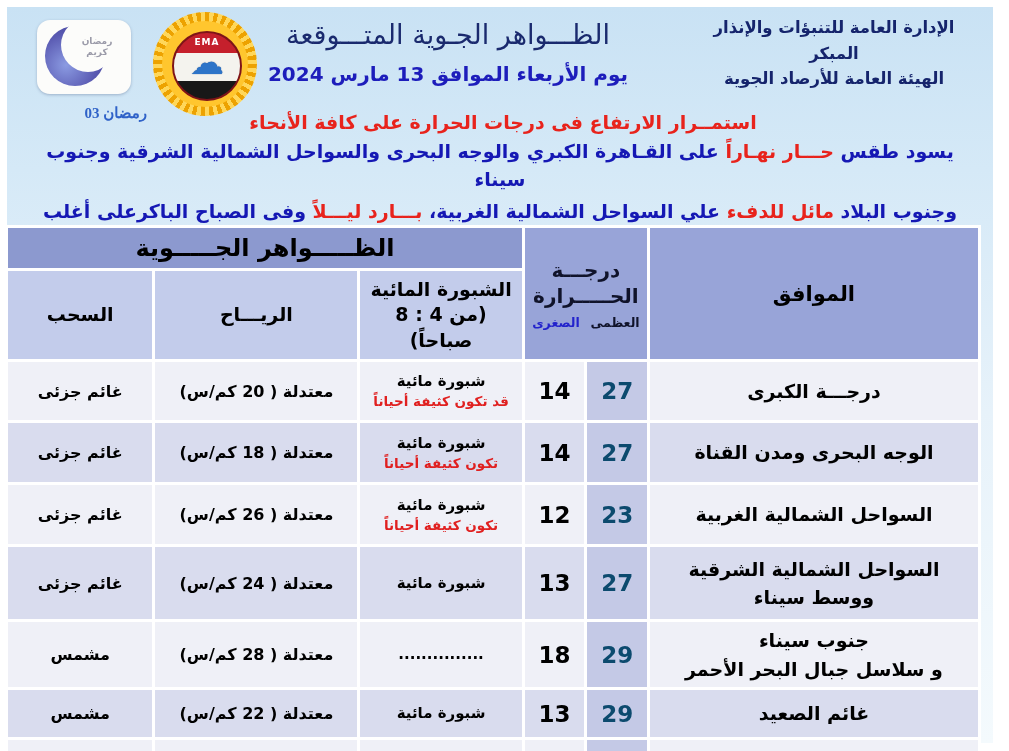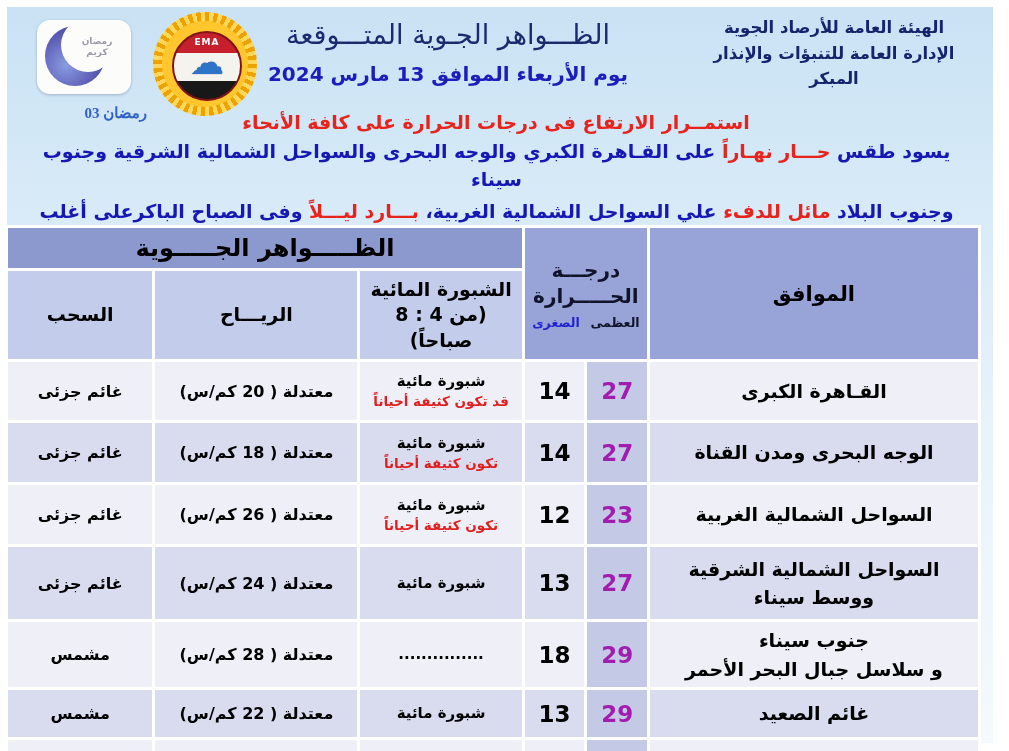--- a/index.html
+++ b/index.html
@@ -59,21 +59,21 @@
   }
   .ramadan-callig{
     position:absolute;top:16px;left:34px;width:52px;text-align:center;
     color:#9a9aa8;font-size:9px;font-weight:bold;line-height:1.25;
   }
   .ramadan-label{
     position:absolute;top:97px;left:10px;width:130px;
     color:#2f62c8;font-weight:bold;font-size:15px;font-family:Liberation Serif, serif;
   }
   
-  .intro{position:absolute;top:104px;right:7px;left:0;text-align:center;font-weight:bold;}
+  .intro{position:absolute;top:104px;right:0;left:0;text-align:center;font-weight:bold;}
   .headline{font-size:19px;color:#e8231c;margin:0 170px 0 0;text-align:center;width:640px;}
   .sline{font-size:19px;color:#1518b4;margin-top:5px;line-height:1.45;padding:0 14px;}
   .red{color:#e8231c;}
   
   .fc-table{
     position:absolute;top:218px;right:12px;
     border-collapse:separate;border-spacing:3px;
     background:#ffffff;table-layout:fixed;width:976px;
   }
   .fc-table td{
@@ -88,40 +88,40 @@
   col.c-clouds{width:143px;}
   .hdr-group{background:#8c99cf;color:#1a2560;font-size:24px;height:38px;}
   .hdr-main{background:#98a4d8;color:#10132a;}
   .hdr-sub{background:#c3cceb;color:#1a2560;font-size:19px;height:86px;line-height:1.35;}
   .temp-title{font-size:20px;line-height:1.3;color:#10132a;}
   .temp-minmax{display:flex;justify-content:space-around;margin-top:6px;font-size:12.5px;}
   .lbl-max{color:#10132a;}
   .lbl-min{color:#2323cc;}
   tr.r-light > td{background:#eff0f7;}
   tr.r-dark  > td{background:#d9dcee;}
-  .fc-table td.cell-max{background:#c4c9e6;color:#a21caf;font-size:23px;margin-top:40px;}
+  .fc-table td.cell-max{background:#c4c9e6;color:#0c4a6e;font-size:23px;margin-top:40px;}
   .cell-min{color:#1c1cc4;font-size:23px;}
   .cell-region{font-size:19px;line-height:1.5;}
   .cell-fog{font-size:15px;line-height:1.4;}
   .fog-red{display:block;color:#e02020;font-size:13.5px;}
   .fog-main{display:block;}
   .cell-wind{font-size:16px;}
   .cell-clouds{font-size:16px;}
   tr.row1 > td{height:56px;} tr.row2 > td{height:57px;} tr.row3 > td{height:57px;}
   tr.row4 > td{height:70px;} tr.row5 > td{height:63px;} tr.row6 > td{height:45px;}
   tr.row7 > td{height:48px;}
 </style>
 </head>
 <body>
 
 <div class="page">
 
   <div class="org-block">
+    <div>الإدارة العامة للتنبؤات والإنذار المبكر</div>
     <div>الهيئة العامة للأرصاد الجوية</div>
-    <div>الإدارة العامة للتنبؤات والإنذار المبكر</div>
   </div>
 
   <div class="title-block">
     <div class="main-title">الظـــواهر الجـوية المتـــوقعة</div>
     <div class="date-line">يوم الأربعاء الموافق 13 مارس 2024</div>
   </div>
 
   <div class="ema-sun">
     <div class="sun-core"></div>
     <div class="ema-emblem">
@@ -167,21 +167,21 @@
       <tr>
         <td class="hdr-sub">
           <div>الشبورة المائية</div>
           <div>(من 4 : 8 صباحاً)</div>
         </td>
         <td class="hdr-sub">الريـــاح</td>
         <td class="hdr-sub">السحب</td>
       </tr>
 
       <tr class="r-light row1">
-        <td class="cell-region"><span>القـاهرة الكبرى</span></td>
+        <td class="cell-region"><span>درجـــة الكبرى</span></td>
         <td class="cell-max">27</td>
         <td class="cell-min">14</td>
         <td class="cell-fog">
             <span class="fog-main">شبورة مائية</span>
             <span class="fog-red">قد تكون كثيفة أحياناً</span>
           </td>
         <td class="cell-wind">معتدلة ( 20 كم/س)</td>
         <td class="cell-clouds">غائم جزئى</td>
       </tr>
 

